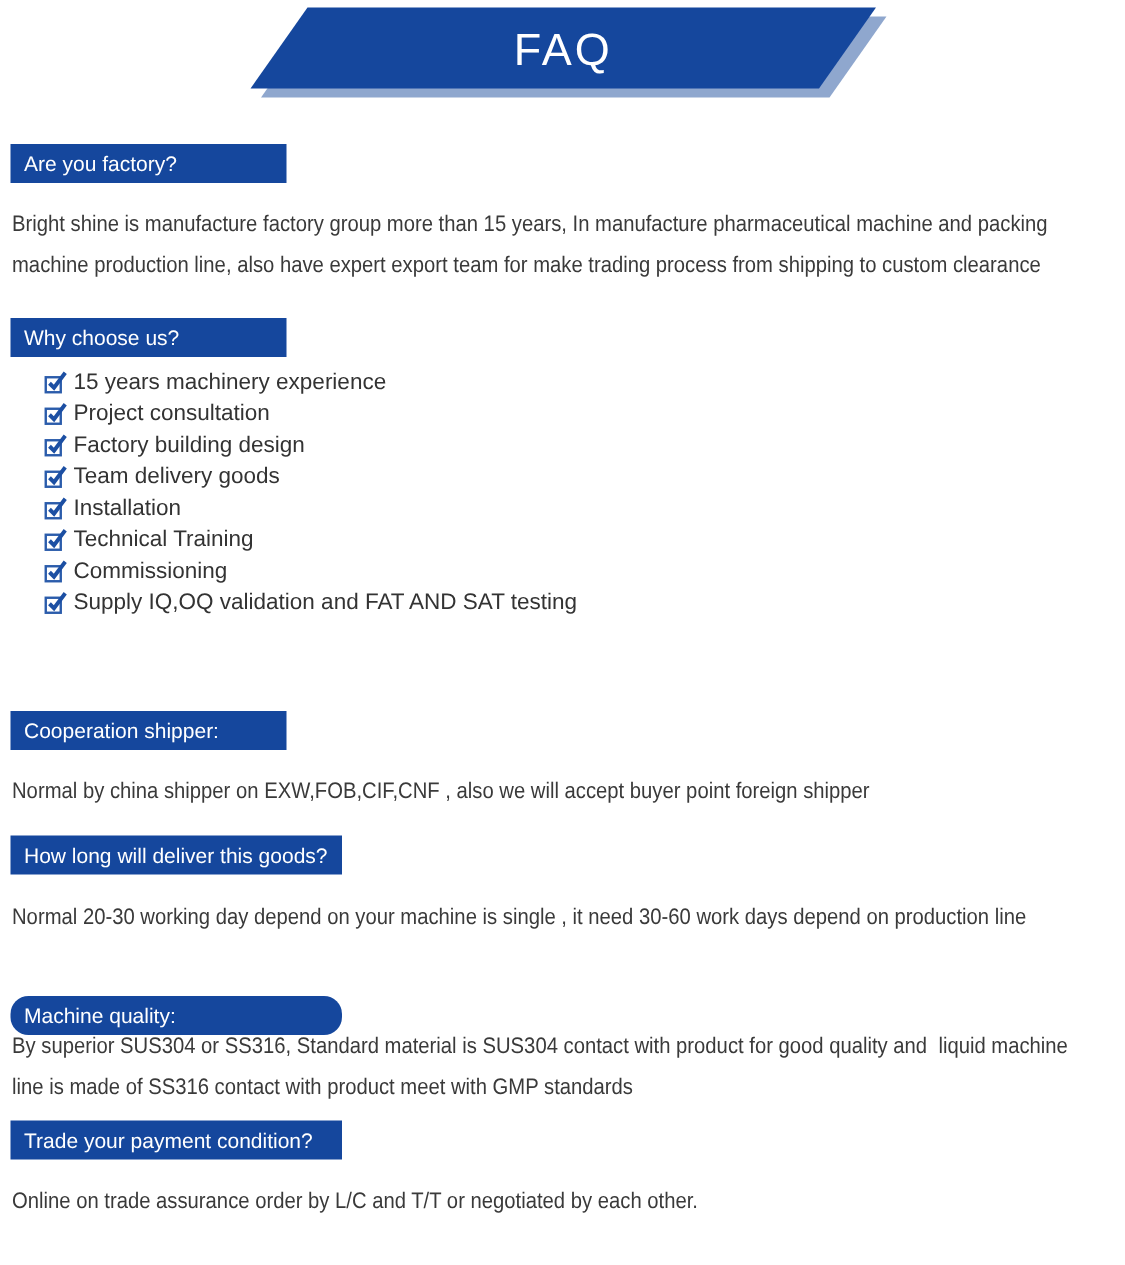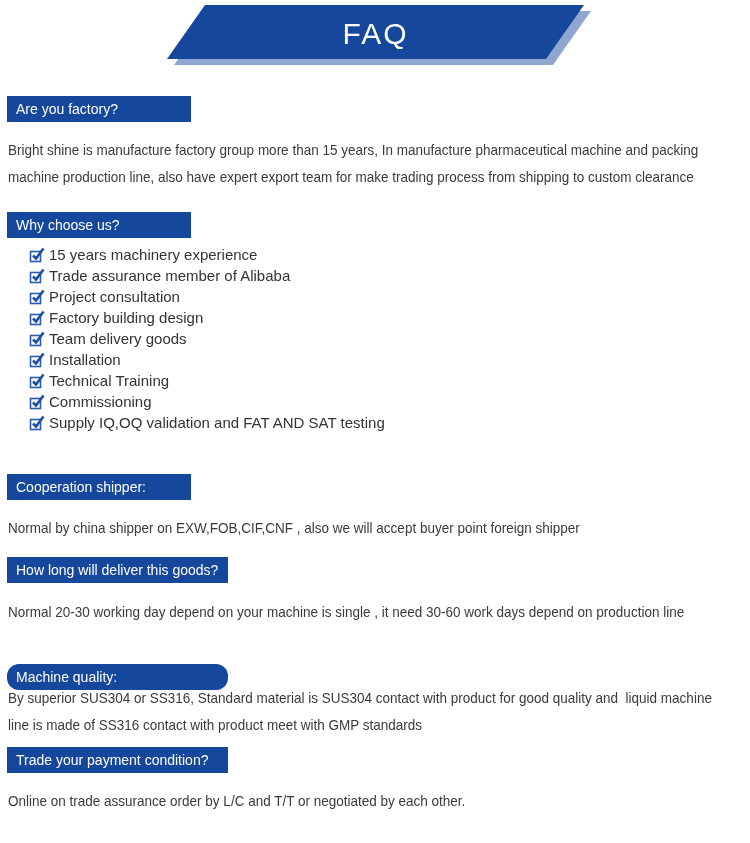--- a/index.html
+++ b/index.html
@@ -75,27 +75,20 @@
           <rect x="1.5" y="4.5" width="10" height="10" fill="#ffffff" stroke="#2b5cab" stroke-width="1.6"></rect>
           <path d="M4 8.5 L7 11.5 L14.5 1.5" fill="none" stroke="#1c4fa3" stroke-width="2.6"></path>
         </svg>
       <span class="check-label">15 years machinery experience</span>
     </div>
     <div class="check-item">
       <svg width="16" height="16" viewBox="0 0 16 16">
           <rect x="1.5" y="4.5" width="10" height="10" fill="#ffffff" stroke="#2b5cab" stroke-width="1.6"></rect>
           <path d="M4 8.5 L7 11.5 L14.5 1.5" fill="none" stroke="#1c4fa3" stroke-width="2.6"></path>
         </svg>
-      <span class="check-label">Trade assurance member of Alibaba</span>
-    </div>
-    <div class="check-item">
-      <svg width="16" height="16" viewBox="0 0 16 16">
-          <rect x="1.5" y="4.5" width="10" height="10" fill="#ffffff" stroke="#2b5cab" stroke-width="1.6"></rect>
-          <path d="M4 8.5 L7 11.5 L14.5 1.5" fill="none" stroke="#1c4fa3" stroke-width="2.6"></path>
-        </svg>
       <span class="check-label">Project consultation</span>
     </div>
     <div class="check-item">
       <svg width="16" height="16" viewBox="0 0 16 16">
           <rect x="1.5" y="4.5" width="10" height="10" fill="#ffffff" stroke="#2b5cab" stroke-width="1.6"></rect>
           <path d="M4 8.5 L7 11.5 L14.5 1.5" fill="none" stroke="#1c4fa3" stroke-width="2.6"></path>
         </svg>
       <span class="check-label">Factory building design</span>
     </div>
     <div class="check-item">

